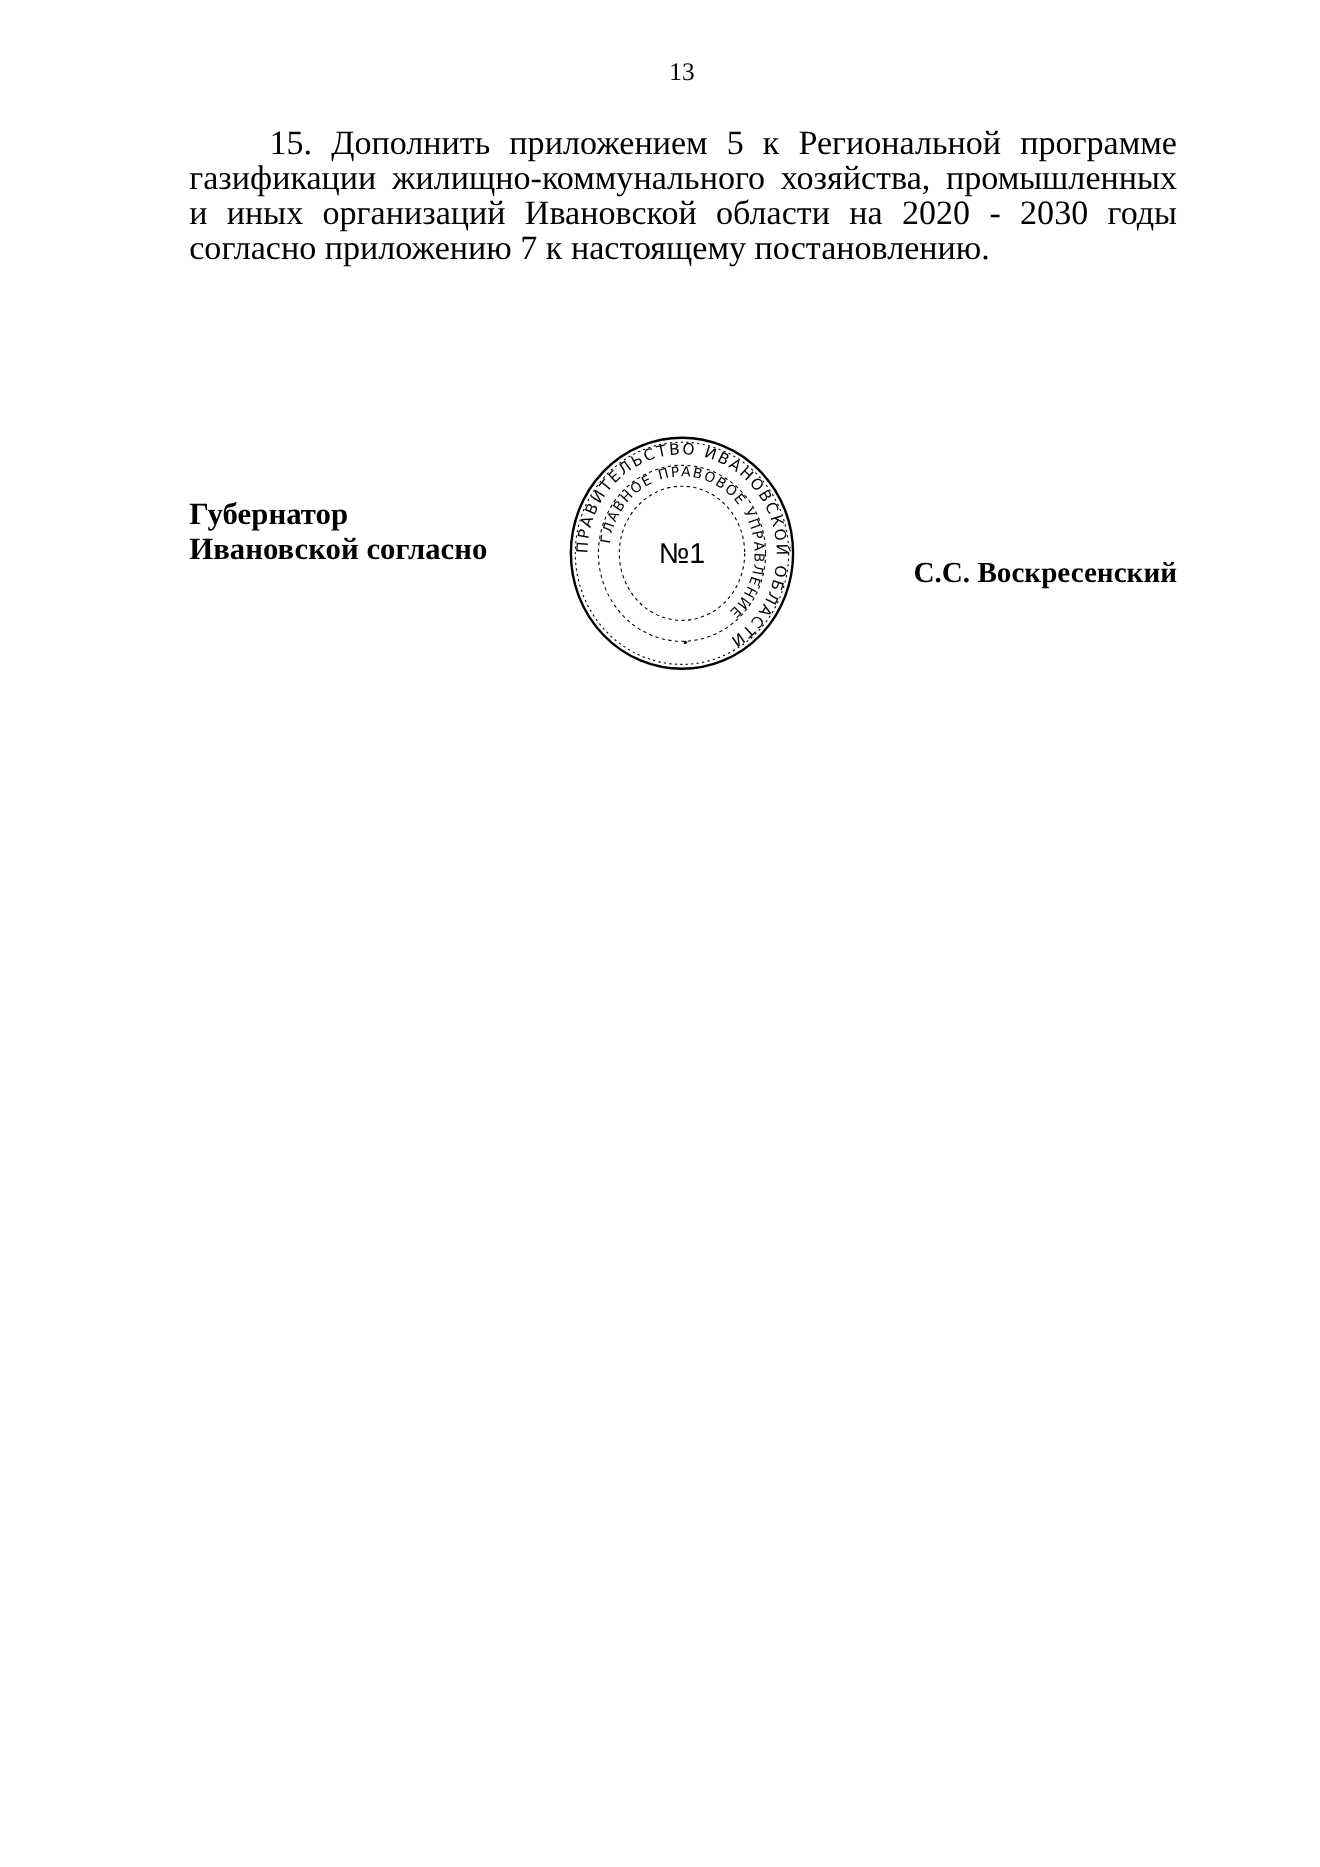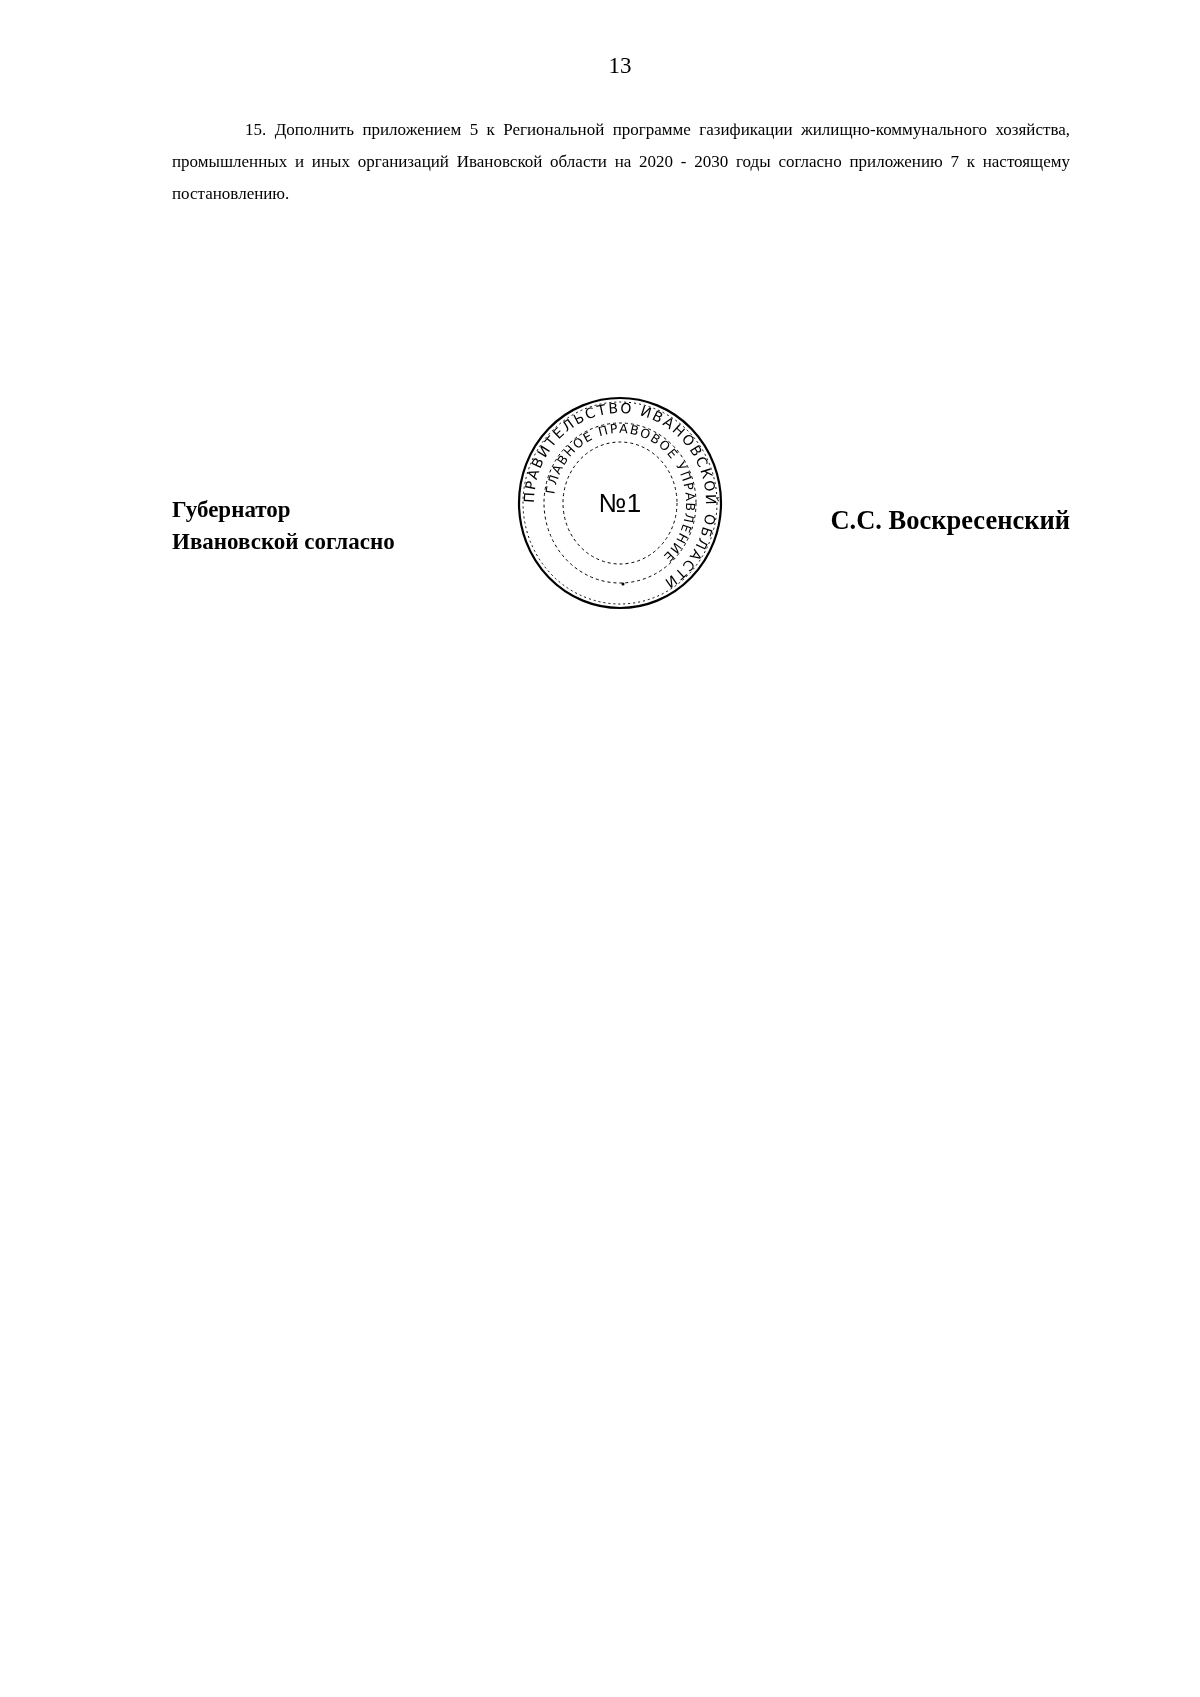--- a/index.html
+++ b/index.html
@@ -22,35 +22,35 @@
       width: 1240px;
       text-align: center;
       font-size: 23px;
       line-height: 28px;
     }
     .body-text {
       position: absolute;
       top: 114px;
       left: 172px;
       width: 898px;
-      font-size: 17px;
+      font-size: 31px;
       line-height: 31.8px;
     }
     .para {
       margin: 0;
       text-indent: 73px;
       text-align: justify;
       text-align-last: left;
       hyphens: none;
     }
     .sig-title {
       position: absolute;
       left: 172px;
-      top: 494px;
-      font-size: 23px;
+      top: 452px;
+      font-size: 28px;
       line-height: 31.5px;
       font-weight: bold;
     }
     .sig-title div { white-space: nowrap; }
     .sig-name {
       position: absolute;
       right: 130px;
       top: 505px;
       font-size: 26.5px;
       line-height: 31.5px;

